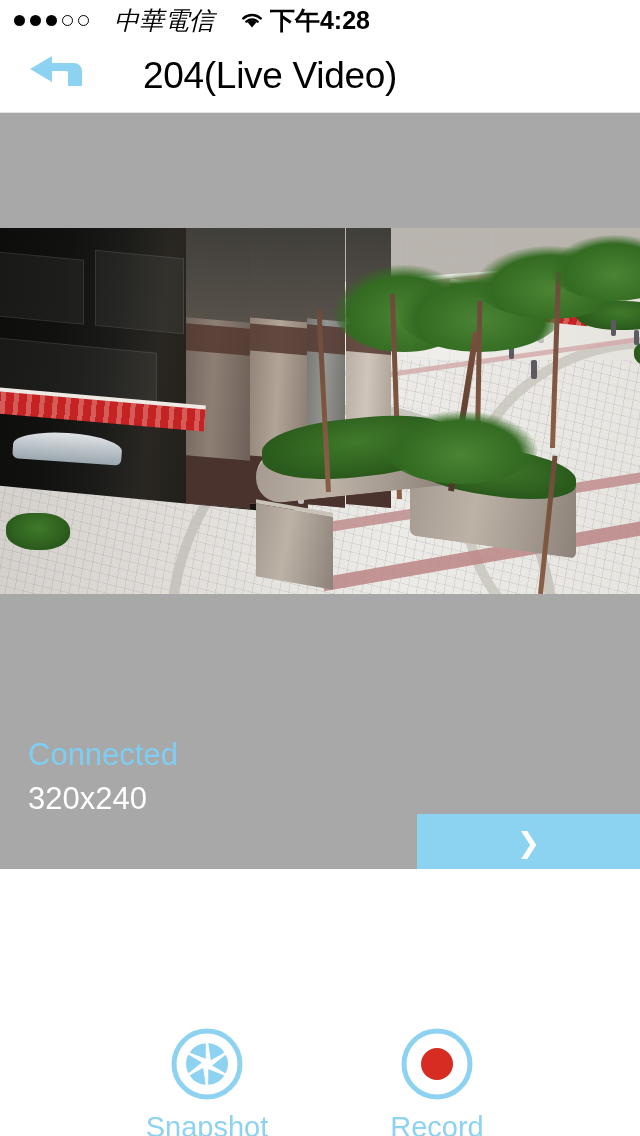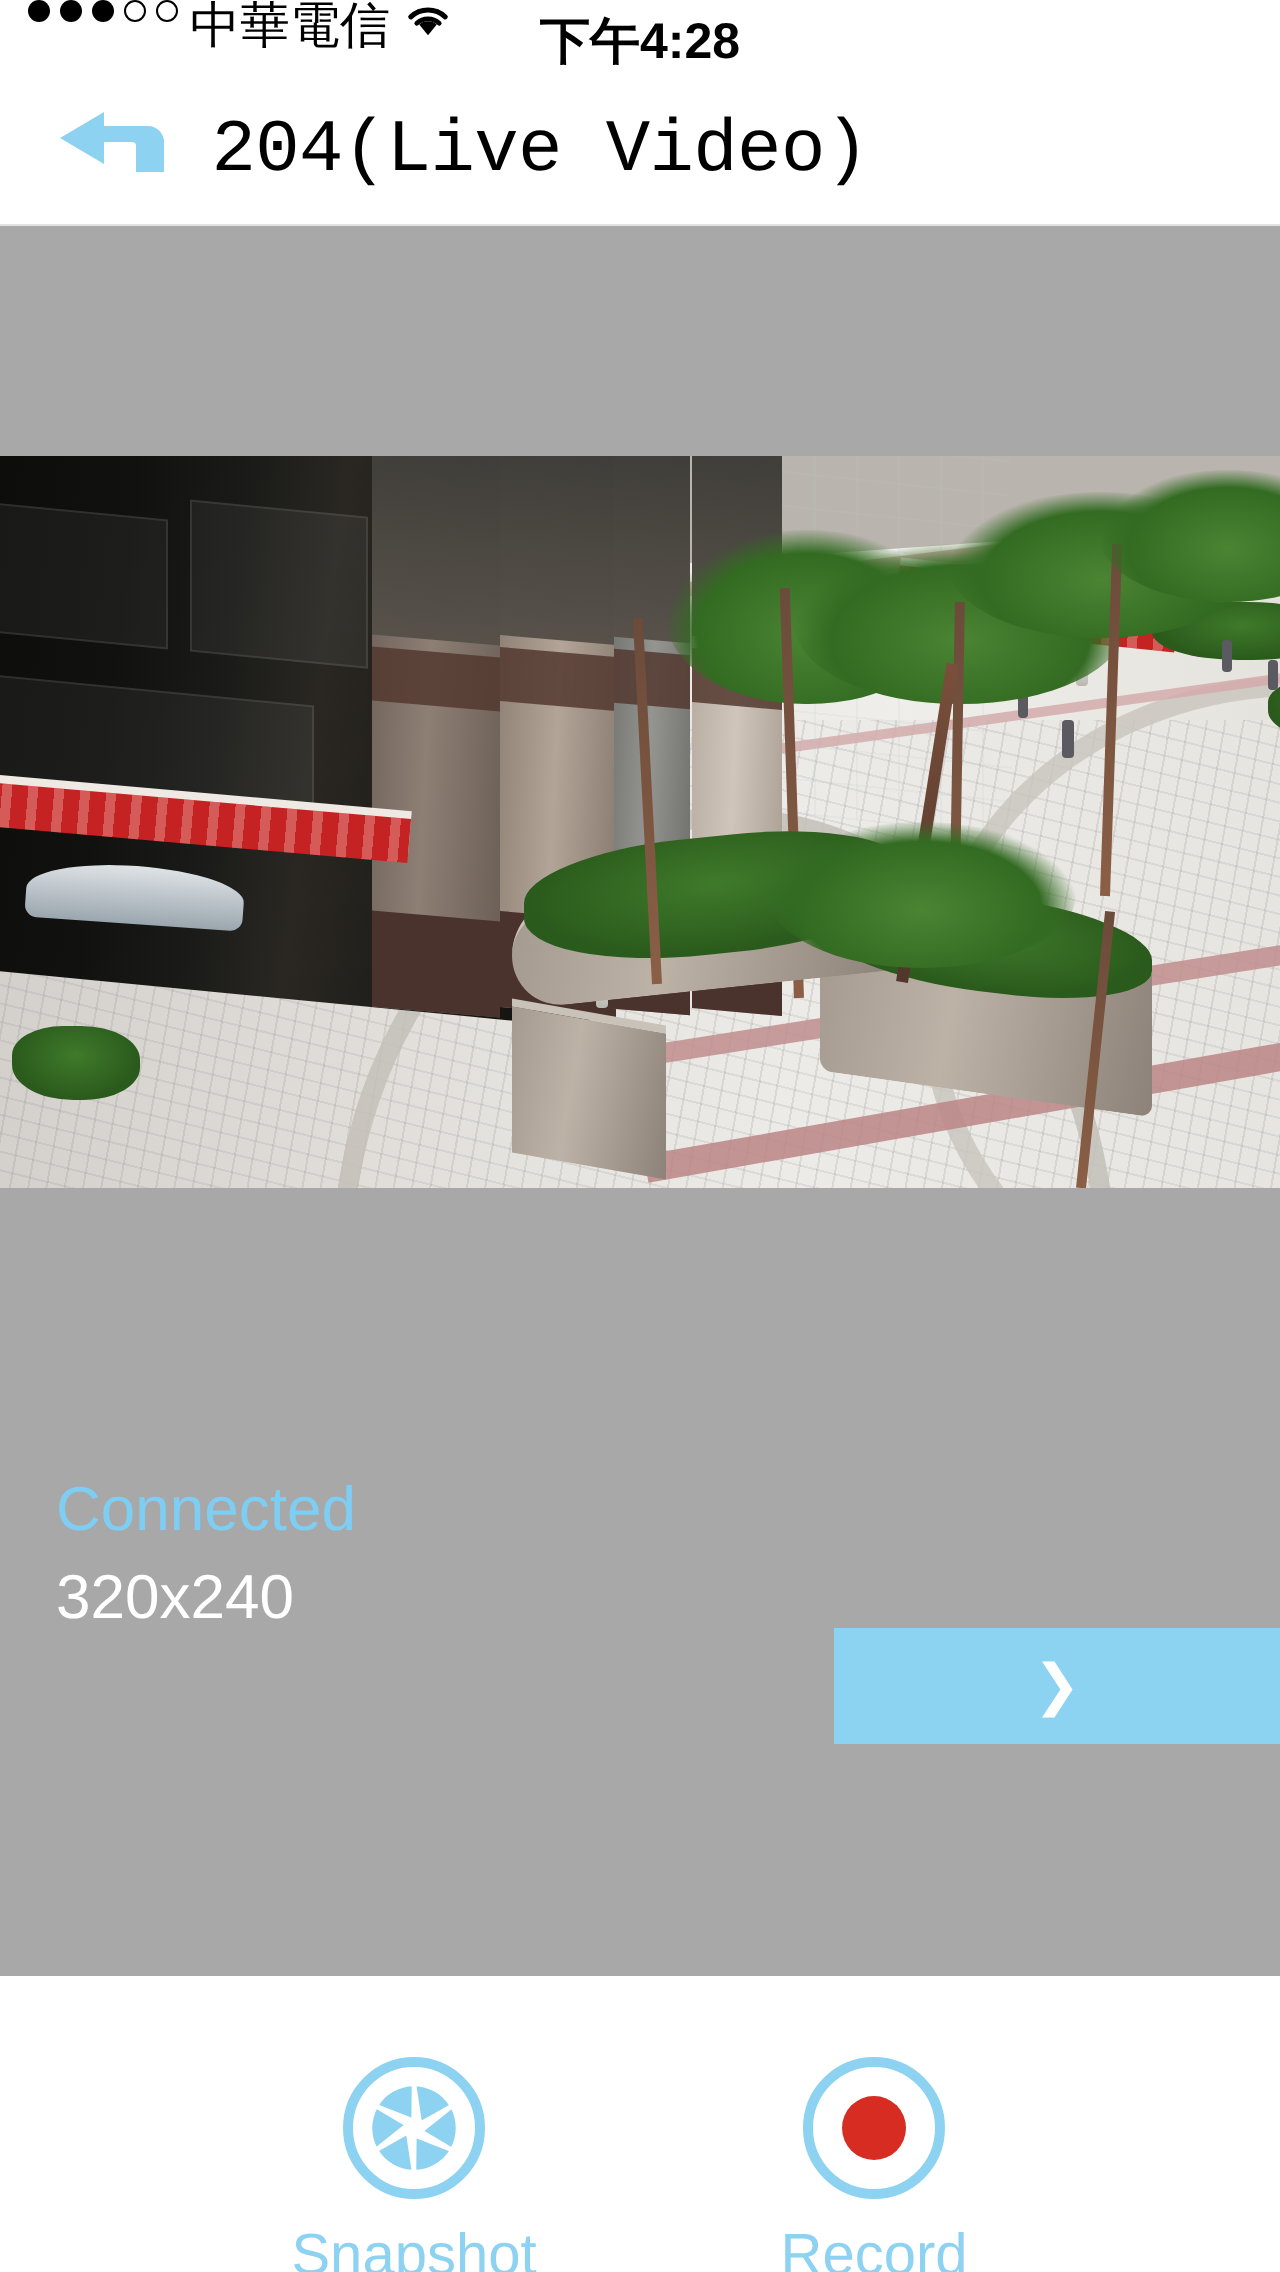--- a/index.html
+++ b/index.html
@@ -27,21 +27,21 @@
     left: 0; top: 0;
     width: 640px; height: 40px;
     background: #ffffff;
     display: flex;
     align-items: center;
     color: #000000;
   }
   .sb-left {
     position: absolute;
     left: 14px; top: 0; height: 40px;
-    display: flex; align-items: flex-start; gap: 6px;
+    display: flex; align-items: center; gap: 25px; font-style: italic;
   }
   .sig-dots { display: flex; align-items: center; gap: 5px; }
   .dot {
     width: 11px; height: 11px; border-radius: 50%;
     box-sizing: border-box;
   }
   .dot.on { background: #000000; }
   .dot.off { background: transparent; border: 1.6px solid #000000; }
   .carrier {
     font-size: 25px;
@@ -98,28 +98,27 @@
     cursor: pointer;
   }
   .nav-title {
     position: absolute;
     left: 0; top: 0;
     width: 540px; height: 72px;
     display: flex; align-items: center; justify-content: center;
     font-size: 37px;
     color: #000000;
     letter-spacing: -0.3px;
-    font-family: Liberation Mono, monospace;
   }
 
   
   .stage {
     position: absolute;
     left: 0; top: 113px;
-    width: 640px; height: 875px;
+    width: 640px; height: 756px;
     background: #a8a8a8;
     overflow: hidden;
   }
   .video {
     position: absolute;
     left: 0; top: 115px;
     width: 640px; height: 366px;
     overflow: hidden;
     background: #b9b4ad;
   }

